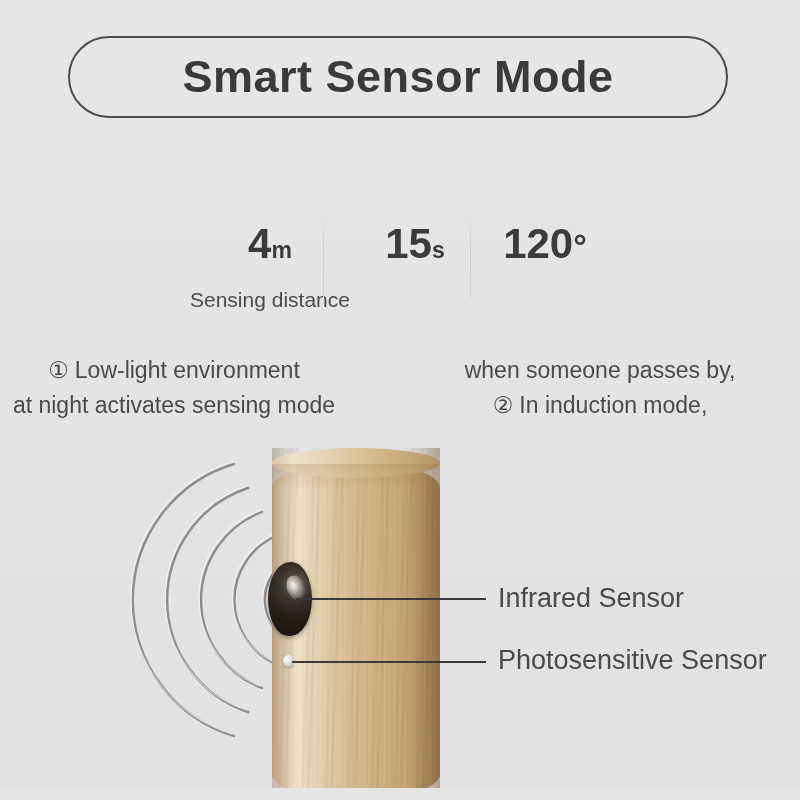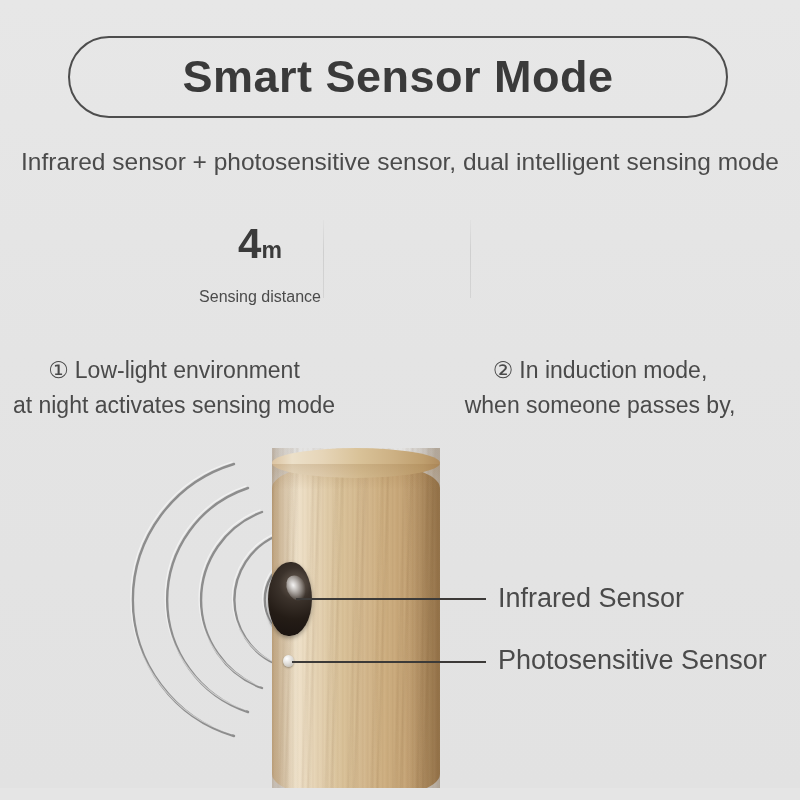--- a/index.html
+++ b/index.html
@@ -86,21 +86,21 @@
   .spec-unit {
     font-size: 23px;
     font-weight: bold;
     color: #3b3b3b;
   }
   .spec-unit.deg {
     font-size: 34px;
   }
   .spec-label {
     margin-top: 8px;
-    font-size: 16px;
+    font-size: 21px;
     color: #4b4b4b;
     white-space: nowrap;
   }
   .spec-divider {
     position: absolute;
     top: 6px;
     width: 1px;
     height: 78px;
     background: linear-gradient(180deg, #e1e1e1 0%, #cfcfcf 40%, #d4d4d4 100%);
   }
@@ -300,43 +300,44 @@
   }
 </style>
 </head>
 <body>
 
 <div id="stage">
 
   <div class="title-box"></div>
   <div class="title-text">Smart Sensor Mode</div>
 
-  <div class="subtitle">Infrared sensor + photosensitive sensor, dual intelligent sensing mode</div>
 
   <div class="specs">
     <div class="spec">
       <div class="spec-value"><span>4</span><span class="spec-unit">m</span></div>
       <div class="spec-label">Sensing distance</div>
     </div>
     <div class="spec">
+      <div class="spec-value"><span>15</span><span class="spec-unit">s</span></div>
     </div>
     <div class="spec">
+      <div class="spec-value"><span>120</span><span class="spec-unit deg">°</span></div>
     </div>
     <div class="spec-divider d1"></div>
     <div class="spec-divider d2"></div>
   </div>
 
   <div class="note note-left">
     <div><span class="circ">①</span><span>Low-light environment</span></div>
     <div>at night activates sensing mode</div>
   </div>
 
   <div class="note note-right">
+    <div>when someone passes by,</div>
     <div><span class="circ">②</span><span>In induction mode,</span></div>
-    <div>when someone passes by,</div>
   </div>
 
   <div class="waves">
     <svg width="200" height="300" viewBox="0 0 200 300">
       <g fill="none" stroke="#8d8d8d" stroke-width="2.4" stroke-linecap="round">
         <path d="M 176 110 A 46 46 0 0 0 176 190" transform="translate(-8,0)"></path>
         <path d="M 164 86 A 70 70 0 0 0 164 214" transform="translate(-8,0)"></path>
         <path d="M 150 62 A 94 94 0 0 0 150 238" transform="translate(-8,0)"></path>
         <path d="M 136 38 A 118 118 0 0 0 136 262" transform="translate(-8,0)"></path>
         <path d="M 122 14 A 142 142 0 0 0 122 286" transform="translate(-8,0)"></path>

